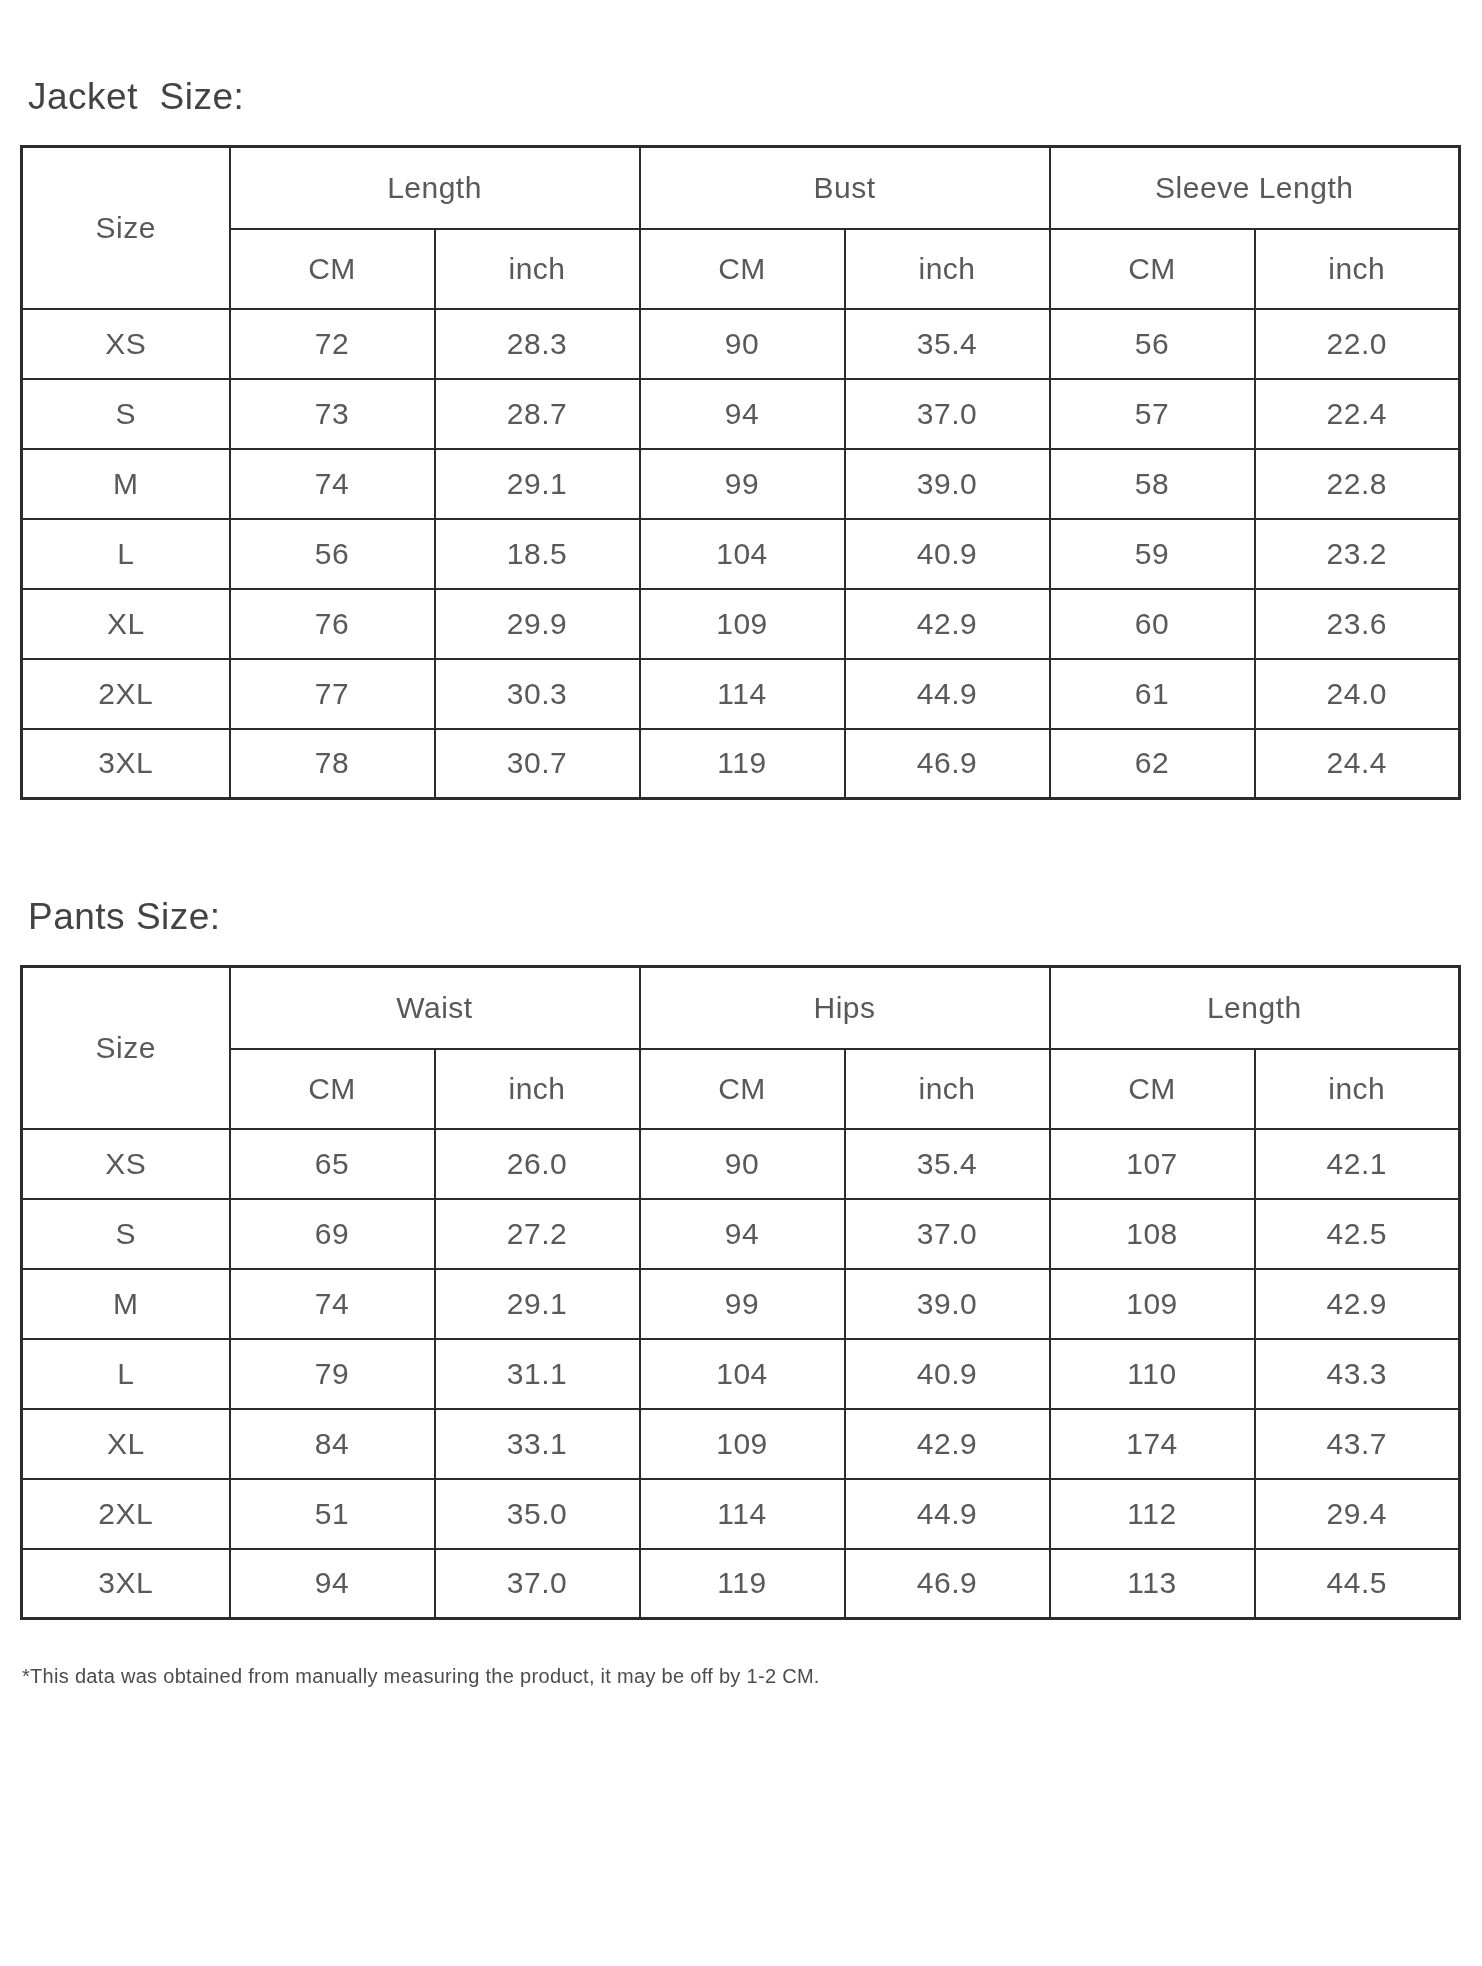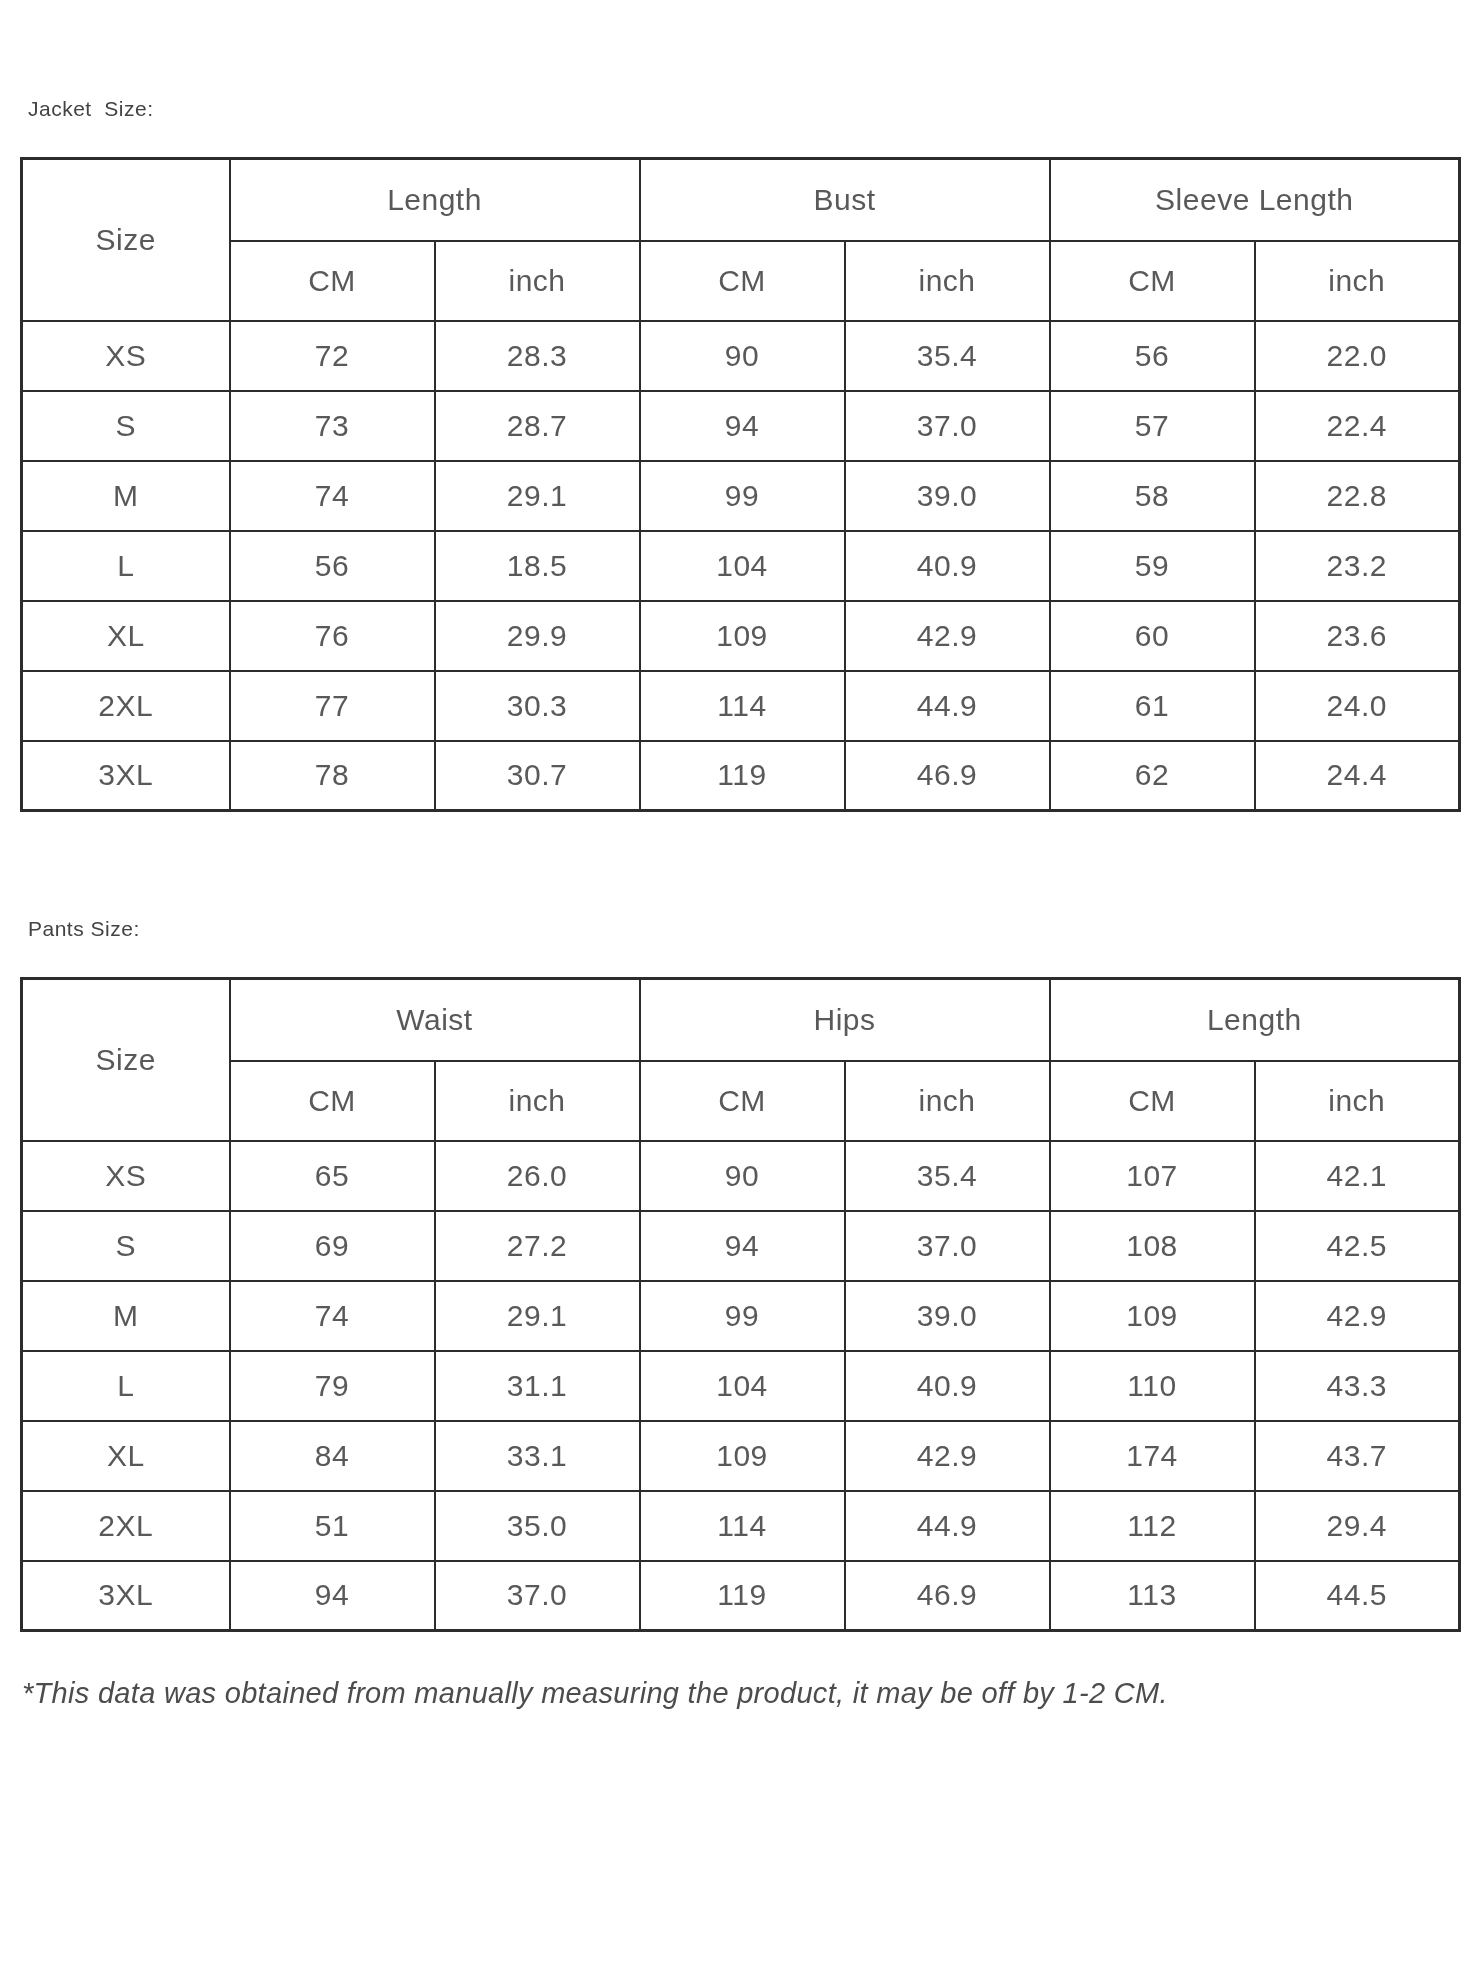--- a/index.html
+++ b/index.html
@@ -10,24 +10,24 @@
     width: 1482px;
     height: 1966px;
     background: #ffffff;
     font-family: "Liberation Sans", "DejaVu Sans", sans-serif;
   }
   .page {
     padding-top: 76px;
     width: 1482px;
   }
   .section-title {
-    margin: 16px 0 0 28px;
+    margin: 4px 0 0 28px;
     height: 34px;
     line-height: 34px;
-    font-size: 21px;
+    font-size: 37px;
     font-weight: normal;
     color: #434345;
     letter-spacing: 0.5px;
     white-space: pre-wrap;
   }
   .pants-title {
     margin-top: 100px;
   }
   table.size-table {
     margin: 31px 0 0 20px;
@@ -47,24 +47,23 @@
     padding: 0;
     overflow: hidden;
   }
   tr.group-row { height: 82px; }
   tr.unit-row  { height: 80px; }
   tbody tr     { height: 70px; }
   col.col-size { width: 208px; }
   col.col-data { width: 205px; }
   .footnote {
     margin: 45px 0 12px 22px;
-    font-size: 29px;
+    font-size: 20px;
     color: #4c4c4e;
     letter-spacing: 0.3px;
-    font-style: italic;
   }
 </style>
 </head>
 <body>
 
 <div class="page">
 
   <h2 class="section-title">Jacket  Size:</h2>
 
   <table class="size-table">

